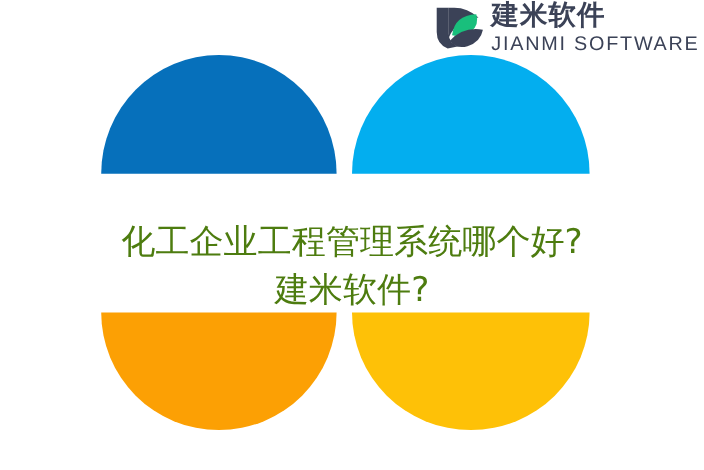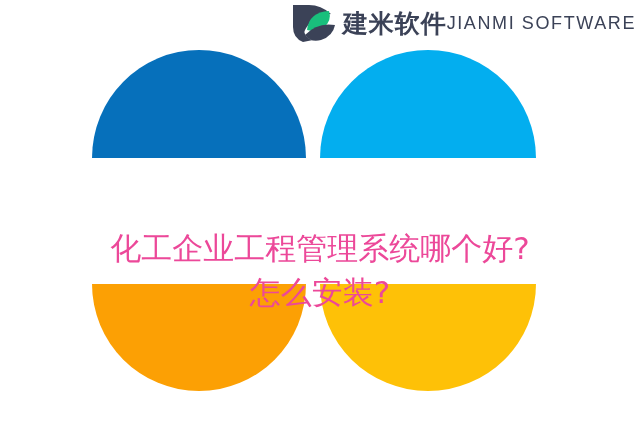--- a/index.html
+++ b/index.html
@@ -30,20 +30,21 @@
     gap: 6px;
   }
   .logo-mark {
     width: 46px;
     height: 42px;
     flex: none;
     display: block;
   }
   .logo-text {
     display: flex;
+    flex-direction: column;
     justify-content: center;
     line-height: 1;
   }
   .logo-cn {
     font-size: 25px;
     font-weight: bold;
     color: #3b4257;
     letter-spacing: 1px;
     white-space: nowrap;
   }
@@ -115,23 +116,23 @@
 <div class="canvas" style="background: rgb(255, 255, 255);">
 
   <div class="shape dome-up shape-top-left" style="background:#0670bb;"></div>
 
   <div class="shape dome-up shape-top-right" style="background:#03aeef;"></div>
 
   <div class="shape dome-down shape-bottom-left" style="background:#fca004;"></div>
 
   <div class="shape dome-down shape-bottom-right" style="background:#fec107;"></div>
 
-  <div class="headline" style="color: #ec4899; margin-top: 28px;">
+  <div class="headline" style="color: #4d7c0f;">
     <span class="headline-line">化工企业工程管理系统哪个好?</span>
-    <span class="headline-line">怎么安装?</span>
+    <span class="headline-line">建米软件?</span>
   </div>
 
   <div class="logo-block">
     <svg class="logo-mark" viewBox="0 0 46 42" aria-hidden="true">
       <path d="M2 3 L13 3 L13 27 Q13 36 22 38 L12 40 Q2 36 2 25 Z" fill="#3b4257"></path>
       <path d="M13 3 L13 30 Q20 14 40 12 Q30 3 18 3 Z" fill="#3b4257"></path>
       <path d="M16 28 Q18 10 38 9 Q41 19 33 25 Q25 30 16 28 Z" fill="#19bf7c"></path>
       <path d="M14 33 Q26 20 44 23 Q42 34 30 38 Q20 41 14 33 Z" fill="#3b4257"></path>
     </svg>
     <div class="logo-text">

